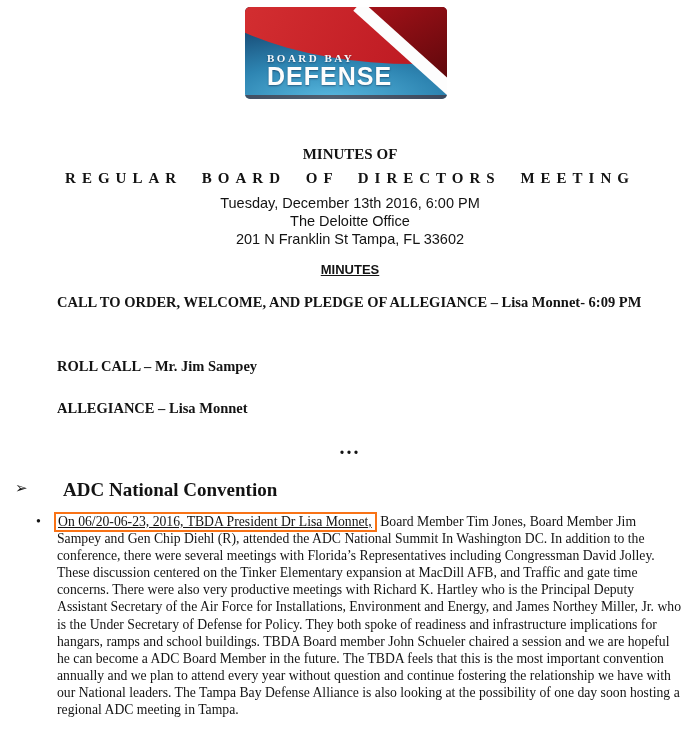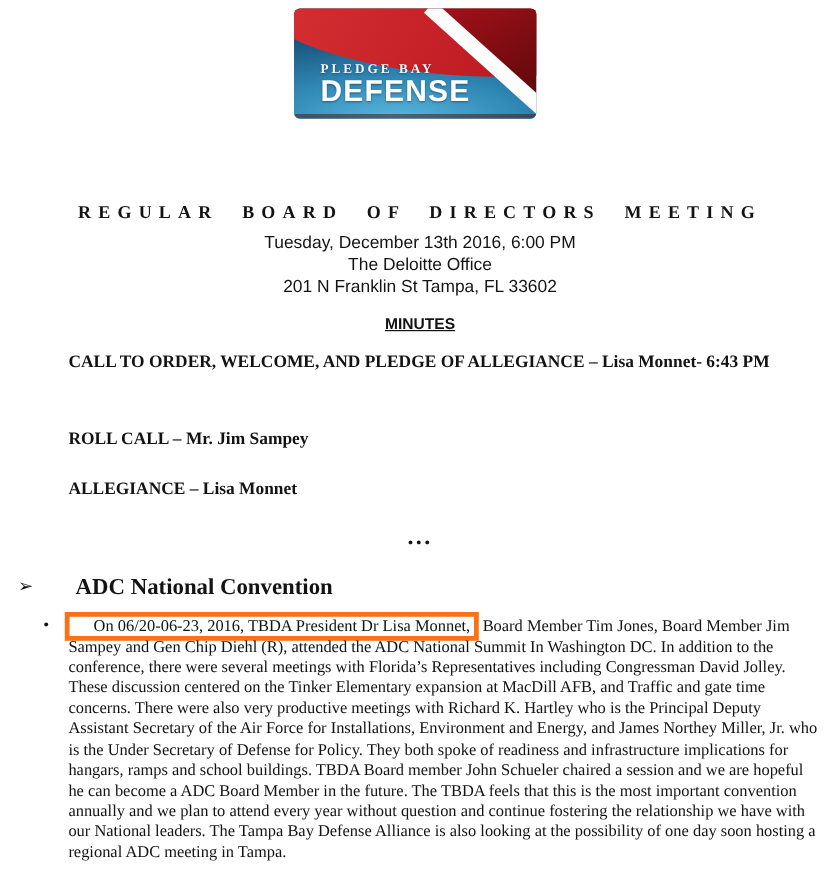--- a/index.html
+++ b/index.html
@@ -74,47 +74,48 @@
   
   .adc-arrow { position:absolute; left:15px; top:479px; font-size:15px; }
   .adc-title { position:absolute; left:63px; top:479px; font-size:19px; font-weight:bold; }
 
   .para-bullet { position:absolute; left:36px; top:514px; font-size:14px; }
   .para {
     position:absolute; left:57px; top:513px; width:624px;
     font-size:13.7px; line-height:17.1px; text-align:left;
   }
   .redbox {
-    border:4px solid #f97316; padding:0 3px 1px 20px; margin-left:-3px;
+    border:2px solid #f97316; padding:0 3px 1px 2px; margin-left:-3px;text-decoration:underline;
   }
 </style>
 </head>
 <body>
 
 <div class="page">
 
   <div class="logo">
     <div class="logo-red"></div>
     <div class="logo-dark"></div>
     <div class="logo-stripe"></div>
     <div class="logo-bottom"></div>
     <div class="logo-text">
-      <div class="logo-tampabay">PLEDGE BAY</div>
+      <div class="logo-tampabay">BOARD BAY</div>
       <div class="logo-defense">DEFENSE</div>
       <div class="logo-alliance">ALLIANCE</div>
     </div>
   </div>
 
+  <div class="centered t-minutes-of">MINUTES OF</div>
   <div class="centered t-board">REGULAR BOARD OF DIRECTORS MEETING</div>
   <div class="centered t-sans t-date">Tuesday, December 13th 2016, 6:00 PM</div>
   <div class="centered t-sans t-venue">The Deloitte Office</div>
   <div class="centered t-sans t-address">201 N Franklin St Tampa, FL 33602</div>
   <div class="centered t-minutes-head">MINUTES</div>
 
-  <div class="agenda-item a0">CALL TO ORDER, WELCOME, AND PLEDGE OF ALLEGIANCE – Lisa Monnet- 6:43 PM</div>
+  <div class="agenda-item a0">CALL TO ORDER, WELCOME, AND PLEDGE OF ALLEGIANCE – Lisa Monnet- 6:09 PM</div>
   <div class="agenda-item a2">ROLL CALL – Mr. Jim Sampey</div>
   <div class="agenda-item a3">ALLEGIANCE – Lisa Monnet</div>
 
   <div class="centered dots">...</div>
 
   <div class="adc-arrow">➢</div>
   <div class="adc-title">ADC National Convention</div>
 
   <div class="para-bullet">•</div>
   <div class="para"><span class="redbox">On 06/20-06-23, 2016, TBDA President Dr Lisa Monnet,</span><span> Board Member Tim Jones, Board Member Jim Sampey and Gen Chip Diehl (R), attended the ADC National Summit In Washington DC. In addition to the conference, there were several meetings with Florida’s Representatives including Congressman David Jolley. These discussion centered on the Tinker Elementary expansion at MacDill AFB, and Traffic and gate time concerns. There were also very productive meetings with Richard K. Hartley who is the Principal Deputy Assistant Secretary of the Air Force for Installations, Environment and Energy, and James Northey Miller, Jr. who is the Under Secretary of Defense for Policy. They both spoke of readiness and infrastructure implications for hangars, ramps and school buildings. TBDA Board member John Schueler chaired a session and we are hopeful he can become a ADC Board Member in the future. The TBDA feels that this is the most important convention annually and we plan to attend every year without question and continue fostering the relationship we have with our National leaders. The Tampa Bay Defense Alliance is also looking at the possibility of one day soon hosting a regional ADC meeting in Tampa.</span></div>

